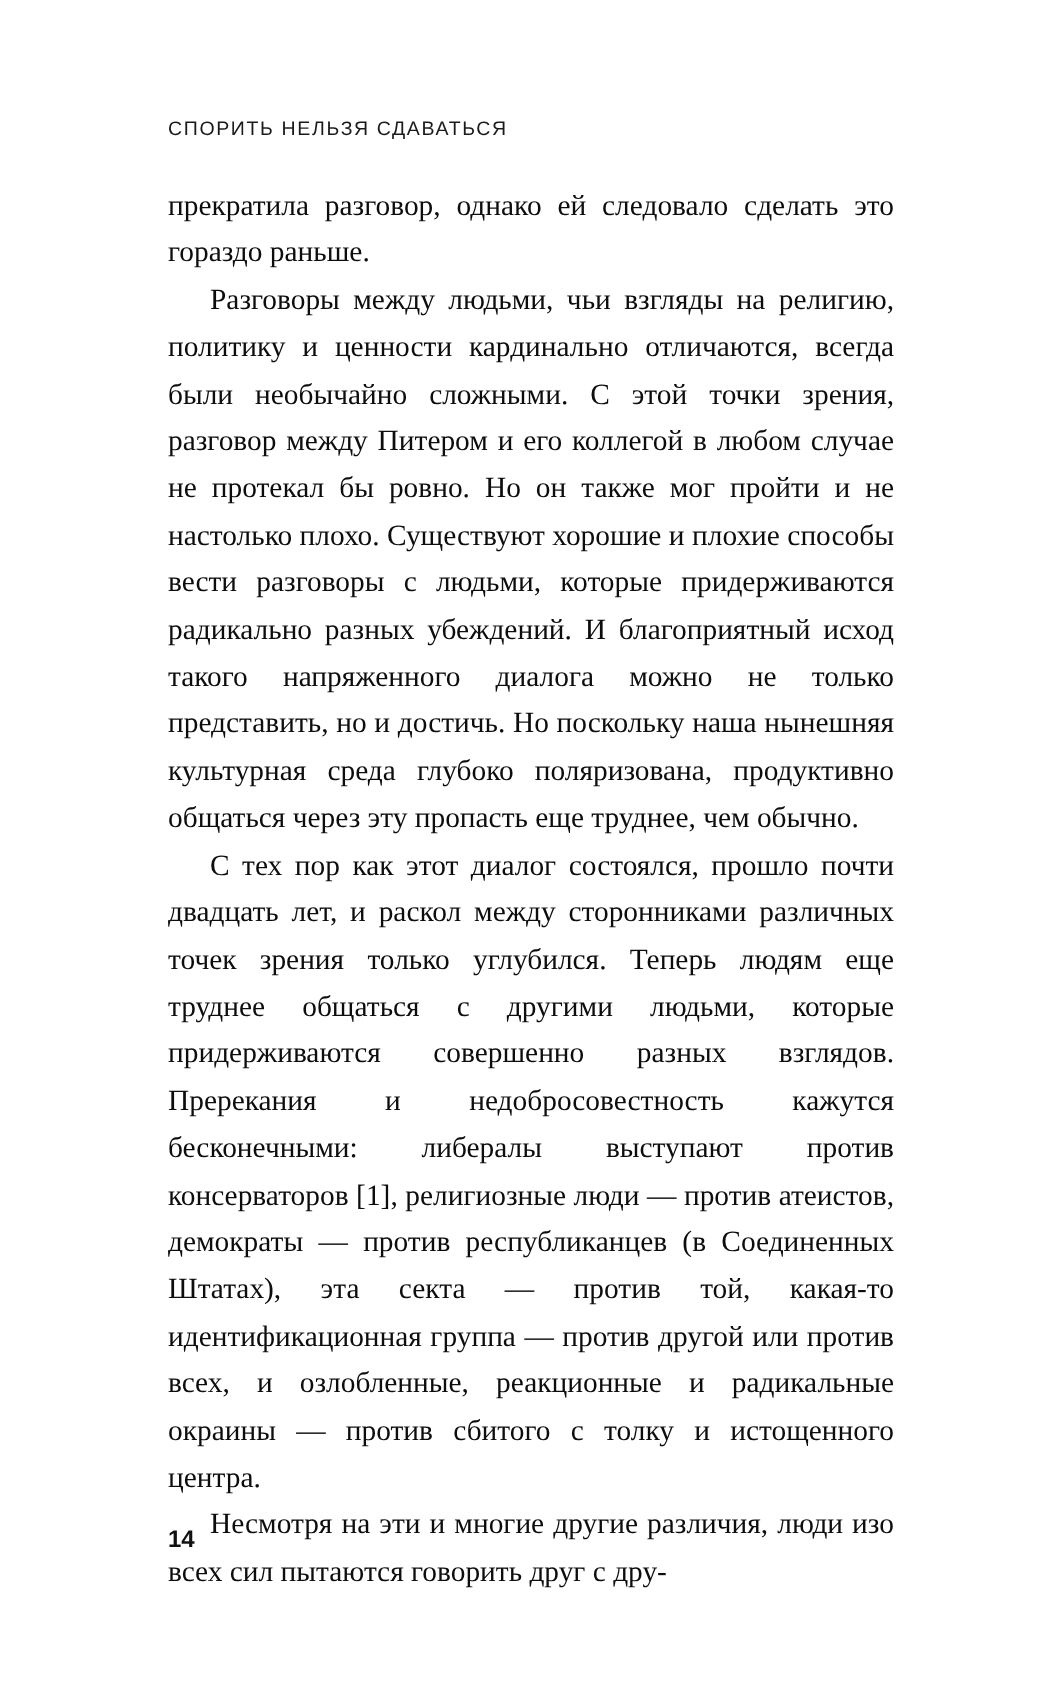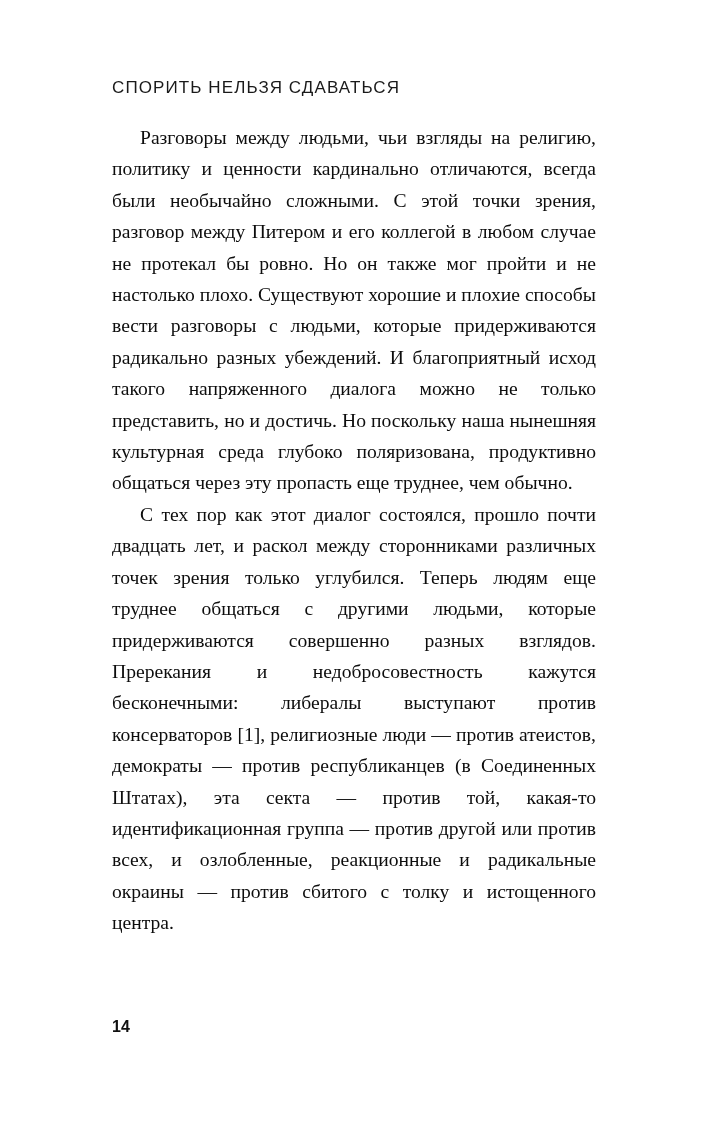--- a/index.html
+++ b/index.html
@@ -21,21 +21,21 @@
     top: 0;
     width: 709px;
     height: 1122px;
     background: #ffffff;
   }
   .running-head {
     position: absolute;
     left: 112px;
     top: 78px;
     font-family: "Liberation Sans", sans-serif;
-    font-size: 17px;
+    font-size: 13px;
     letter-spacing: 1.1px;
     color: #1a1a1a;
     white-space: nowrap;
   }
   .text-block {
     position: absolute;
     left: 112px;
     top: 122px;
     width: 484px;
     font-size: 19.6px;
@@ -61,19 +61,21 @@
   }
 </style>
 </head>
 <body>
 
 <div class="page">
 
   <div class="running-head">СПОРИТЬ НЕЛЬЗЯ СДАВАТЬСЯ</div>
 
   <div class="text-block">
+    <p class="para">прекратила разговор, однако ей следовало сделать это гораздо раньше.</p>
     <p class="para indent">Разговоры между людьми, чьи взгляды на религию, политику и ценности кардинально отличаются, всегда были необычайно сложными. С этой точки зрения, разговор между Питером и его коллегой в любом случае не протекал бы ровно. Но он также мог пройти и не настолько плохо. Существуют хорошие и плохие способы вести разговоры с людьми, которые придерживаются радикально разных убеждений. И благоприятный исход такого напряженного диалога можно не только представить, но и достичь. Но поскольку наша нынешняя культурная среда глубоко поляризована, продуктивно общаться через эту пропасть еще труднее, чем обычно.</p>
     <p class="para indent">С тех пор как этот диалог состоялся, прошло почти двадцать лет, и раскол между сторонниками различных точек зрения только углубился. Теперь людям еще труднее общаться с другими людьми, которые придерживаются совершенно разных взглядов. Пререкания и недобросовестность кажутся бесконечными: либералы выступают против консерваторов [1], религиозные люди — против атеистов, демократы — против республиканцев (в Соединенных Штатах), эта секта — против той, какая-то идентификационная группа — против другой или против всех, и озлобленные, реакционные и радикальные окраины — против сбитого с толку и истощенного центра.</p>
+    <p class="para indent">Несмотря на эти и многие другие различия, люди изо всех сил пытаются говорить друг с дру-</p>
   </div>
 
   <div class="folio">14</div>
 
 </div>
 
 </body></html>

